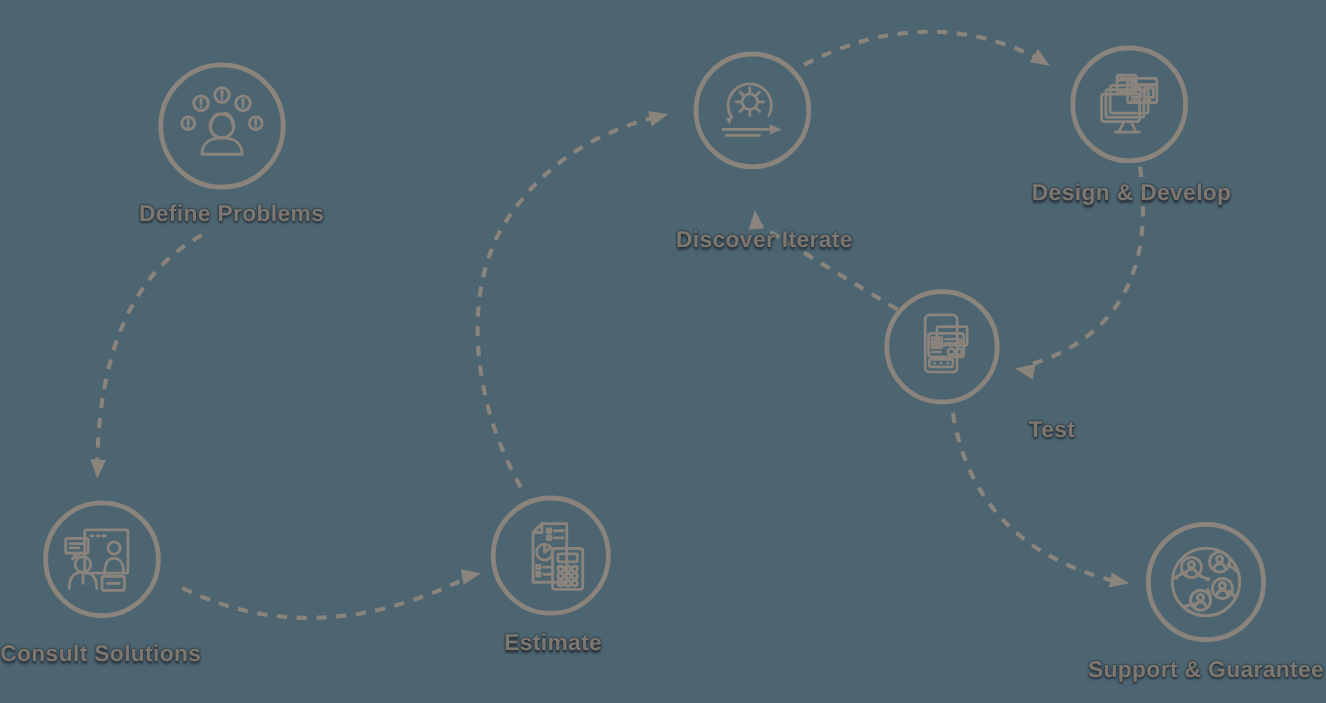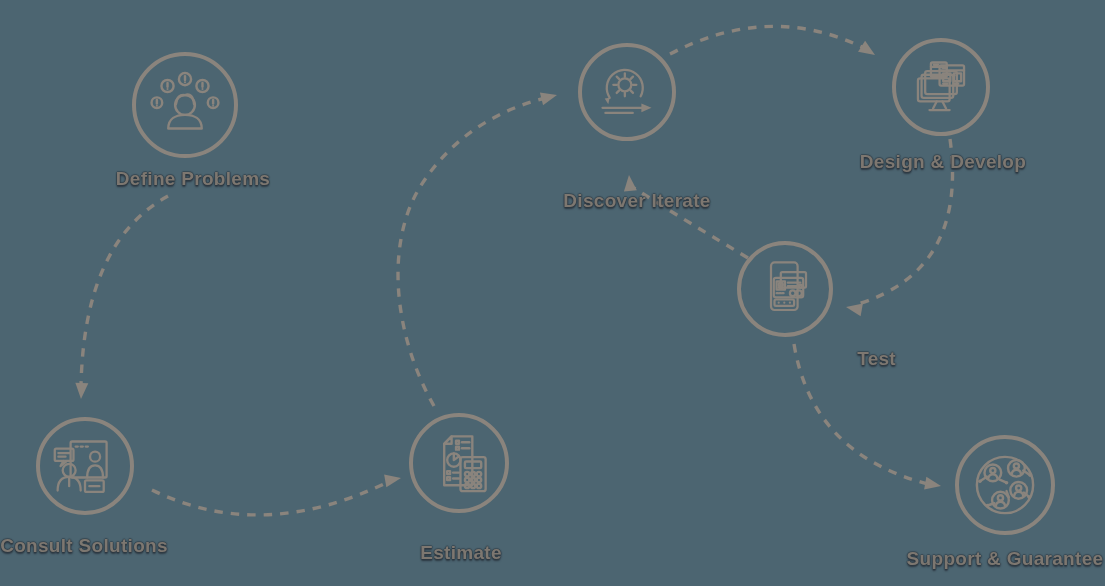--- a/index.html
+++ b/index.html
@@ -125,21 +125,21 @@
           <circle cx="69" cy="65" r="3"></circle>
           <circle cx="77" cy="65" r="3"></circle>
         <circle cx="61" cy="73" r="3"></circle>
           <circle cx="69" cy="73" r="3"></circle>
           <circle cx="77" cy="73" r="3"></circle>
         <circle cx="61" cy="81" r="3"></circle>
           <circle cx="69" cy="81" r="3"></circle>
           <circle cx="77" cy="81" r="3"></circle>
       </svg>
     </div>
-    <div class="step-label" style="left:351px;top:526px;margin-top:16px;">Estimate</div>
+    <div class="step-label" style="left:351px;top:526px;">Estimate</div>
   </div>
 
   <div class="step">
     <div class="step-circle" style="left:578px;top:43px;width:98px;height:98px;">
       <svg class="icon" width="72" height="72" viewBox="0 0 100 100">
         <circle cx="47" cy="40" r="9"></circle>
         <path d="M58 40 h5 M54.8 47.8 l3.5 3.5 M47 51 v5 M39.2 47.8 l-3.5 3.5 M36 40 h-5 M39.2 32.2 l-3.5 -3.5 M47 29 v-5 M54.8 32.2 l3.5 -3.5"></path>
         <path d="M26 58 A 25 25 0 1 1 69 56"></path>
         <path class="fill" d="M26 58 l-7 1 l5 8 Z"></path>
         <path d="M16 72 H76"></path>

